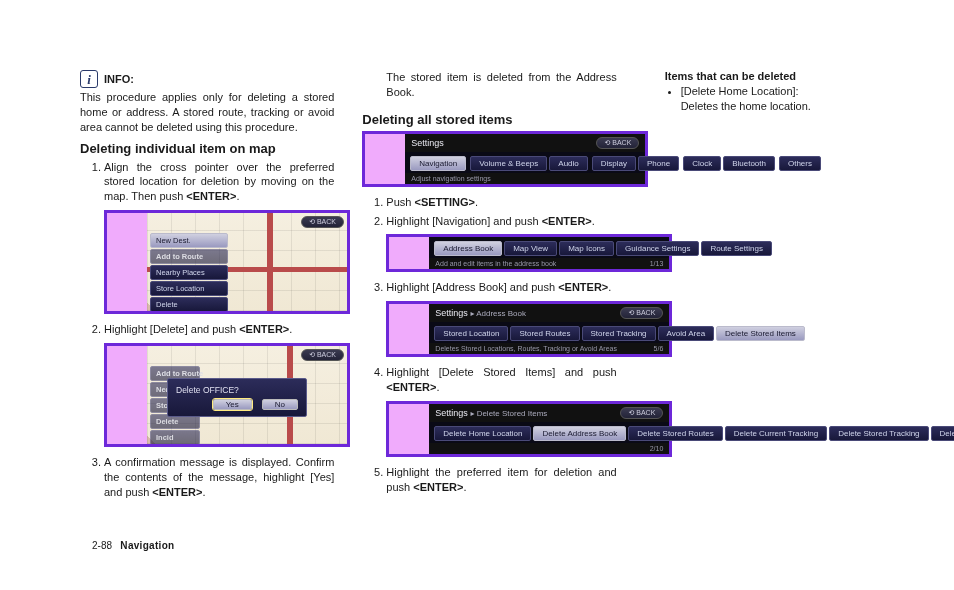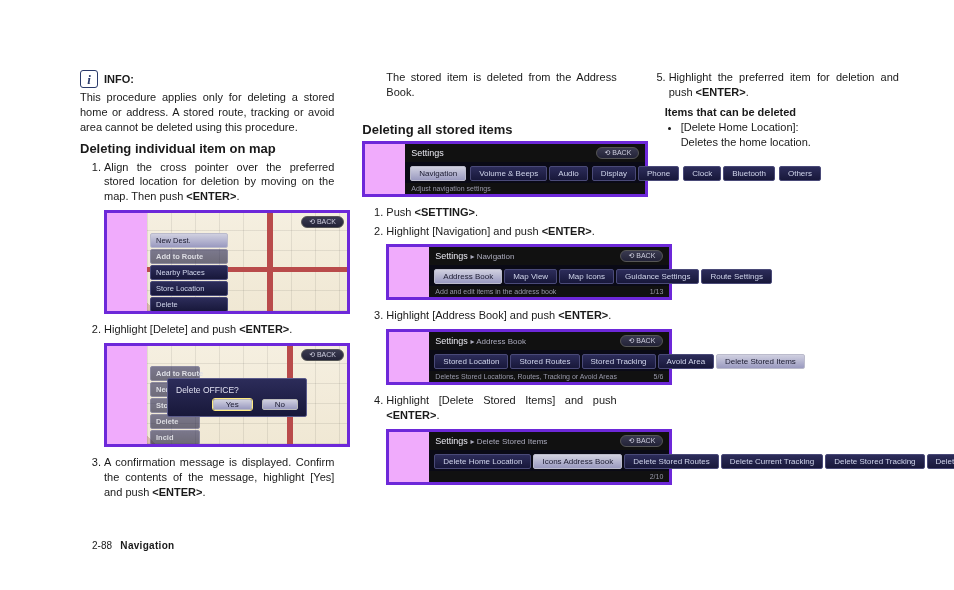--- a/index.html
+++ b/index.html
@@ -43,21 +43,21 @@
   }
   p { margin: 0 0 6px 0; text-align: justify; line-height: 1.35; }
   .heading {
     font-weight: bold;
     font-size: 13px;
     margin: 6px 0 4px 0;
   }
   .sub-heading { font-weight: bold; margin: 6px 0 2px 20px; font-size: 11px; }
   ol { margin: 0 0 6px 0; padding-left: 24px; }
   ol li { text-align: justify; line-height: 1.35; margin-bottom: 4px; }
-  .cont { margin-left: 24px; text-align: justify; line-height: 1.35; margin-bottom: 22px; }
+  .cont { margin-left: 24px; text-align: justify; line-height: 1.35; margin-bottom: 12px; }
   ul { margin: 0 0 4px 0; padding-left: 36px; }
   ul li { line-height: 1.35; margin-bottom: 2px; }
   .keep { break-inside: avoid; }
   
   .shot {
     width: 200px;
     margin: 4px 0 8px 24px;
     border: 3px solid #6d28d9;
     background: #f0abfc;
     color: #ddd;
@@ -229,24 +229,20 @@
         <span></span>
       </div>
   </div>
 
   <ol start="1">
     <li><span>Push <b>&lt;SETTING&gt;</b>.</span></li>
     <li><span>Highlight [Navigation] and push <b>&lt;ENTER&gt;</b>.</span></li>
   </ol>
 
   <div class="shot shot-wide keep">
-    <div class="shot-titlebar">
-      <span><span>Settings</span> <span class="crumb">▸ <span>Navigation</span></span></span>
-      <span class="back-btn">⟲ <span>BACK</span></span>
-    </div>
     <div class="menu-list">
       <div class="menu-item sel">Address Book</div>
       <div class="menu-item">Map View</div>
       <div class="menu-item">Map Icons</div>
       <div class="menu-item">Guidance Settings</div>
       <div class="menu-item">Route Settings</div>
     </div>
     <div class="shot-caption">
         <span>Add and edit items in the address book</span>
         <span>1/13</span>
@@ -279,21 +275,21 @@
     <li><span>Highlight [Delete Stored Items] and push <b>&lt;ENTER&gt;</b>.</span></li>
   </ol>
 
   <div class="shot shot-wide keep">
     <div class="shot-titlebar">
       <span><span>Settings</span> <span class="crumb">▸ <span>Delete Stored Items</span></span></span>
       <span class="back-btn">⟲ <span>BACK</span></span>
     </div>
     <div class="menu-list">
       <div class="menu-item">Delete Home Location</div>
-      <div class="menu-item sel">Icons Address Book</div>
+      <div class="menu-item sel">Delete Address Book</div>
       <div class="menu-item">Delete Stored Routes</div>
       <div class="menu-item">Delete Current Tracking</div>
       <div class="menu-item">Delete Stored Tracking</div>
       <div class="menu-item">Delete Avoid Areas</div>
     </div>
     <div class="shot-caption">
         <span></span>
         <span>2/10</span>
       </div>
   </div>

